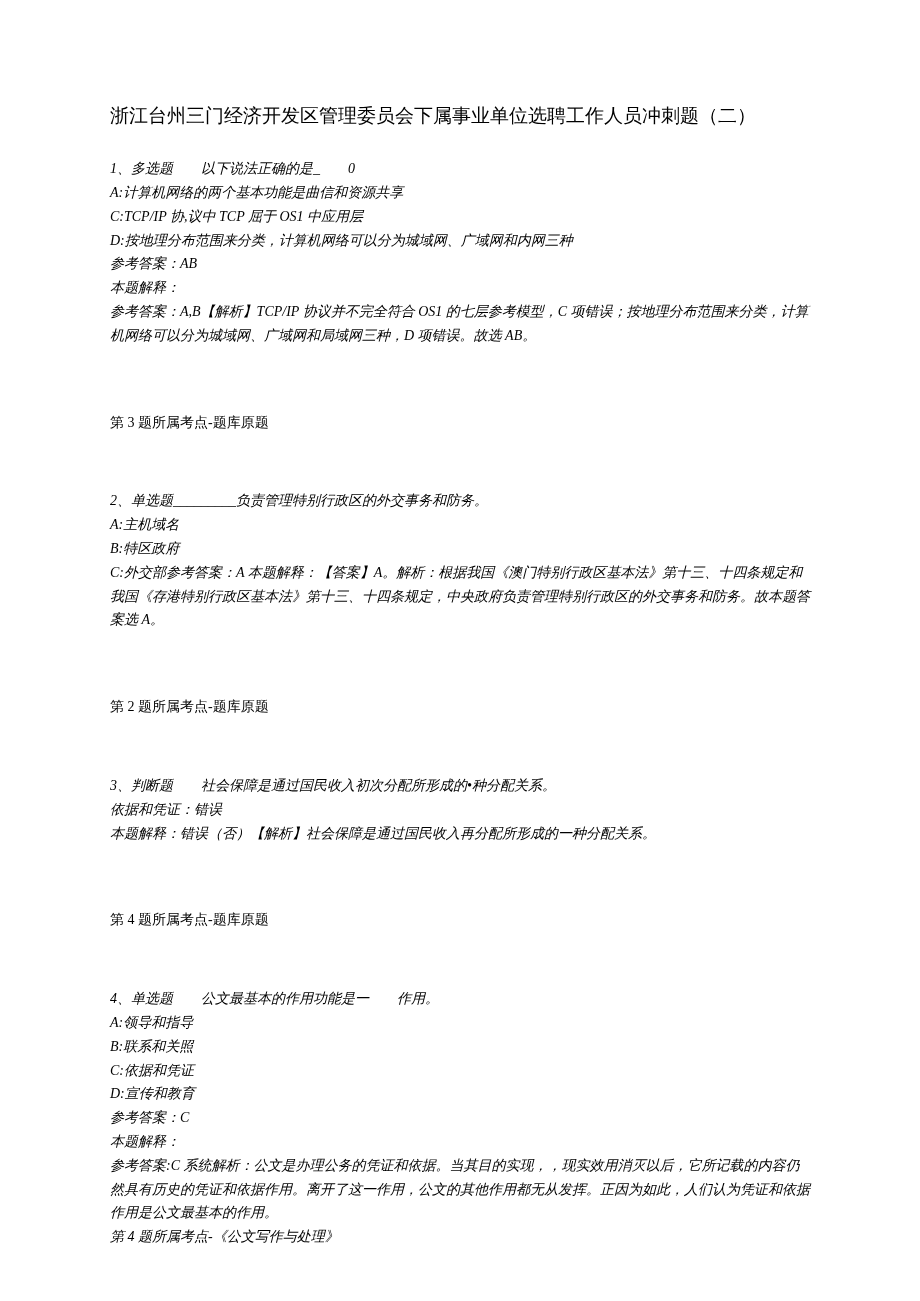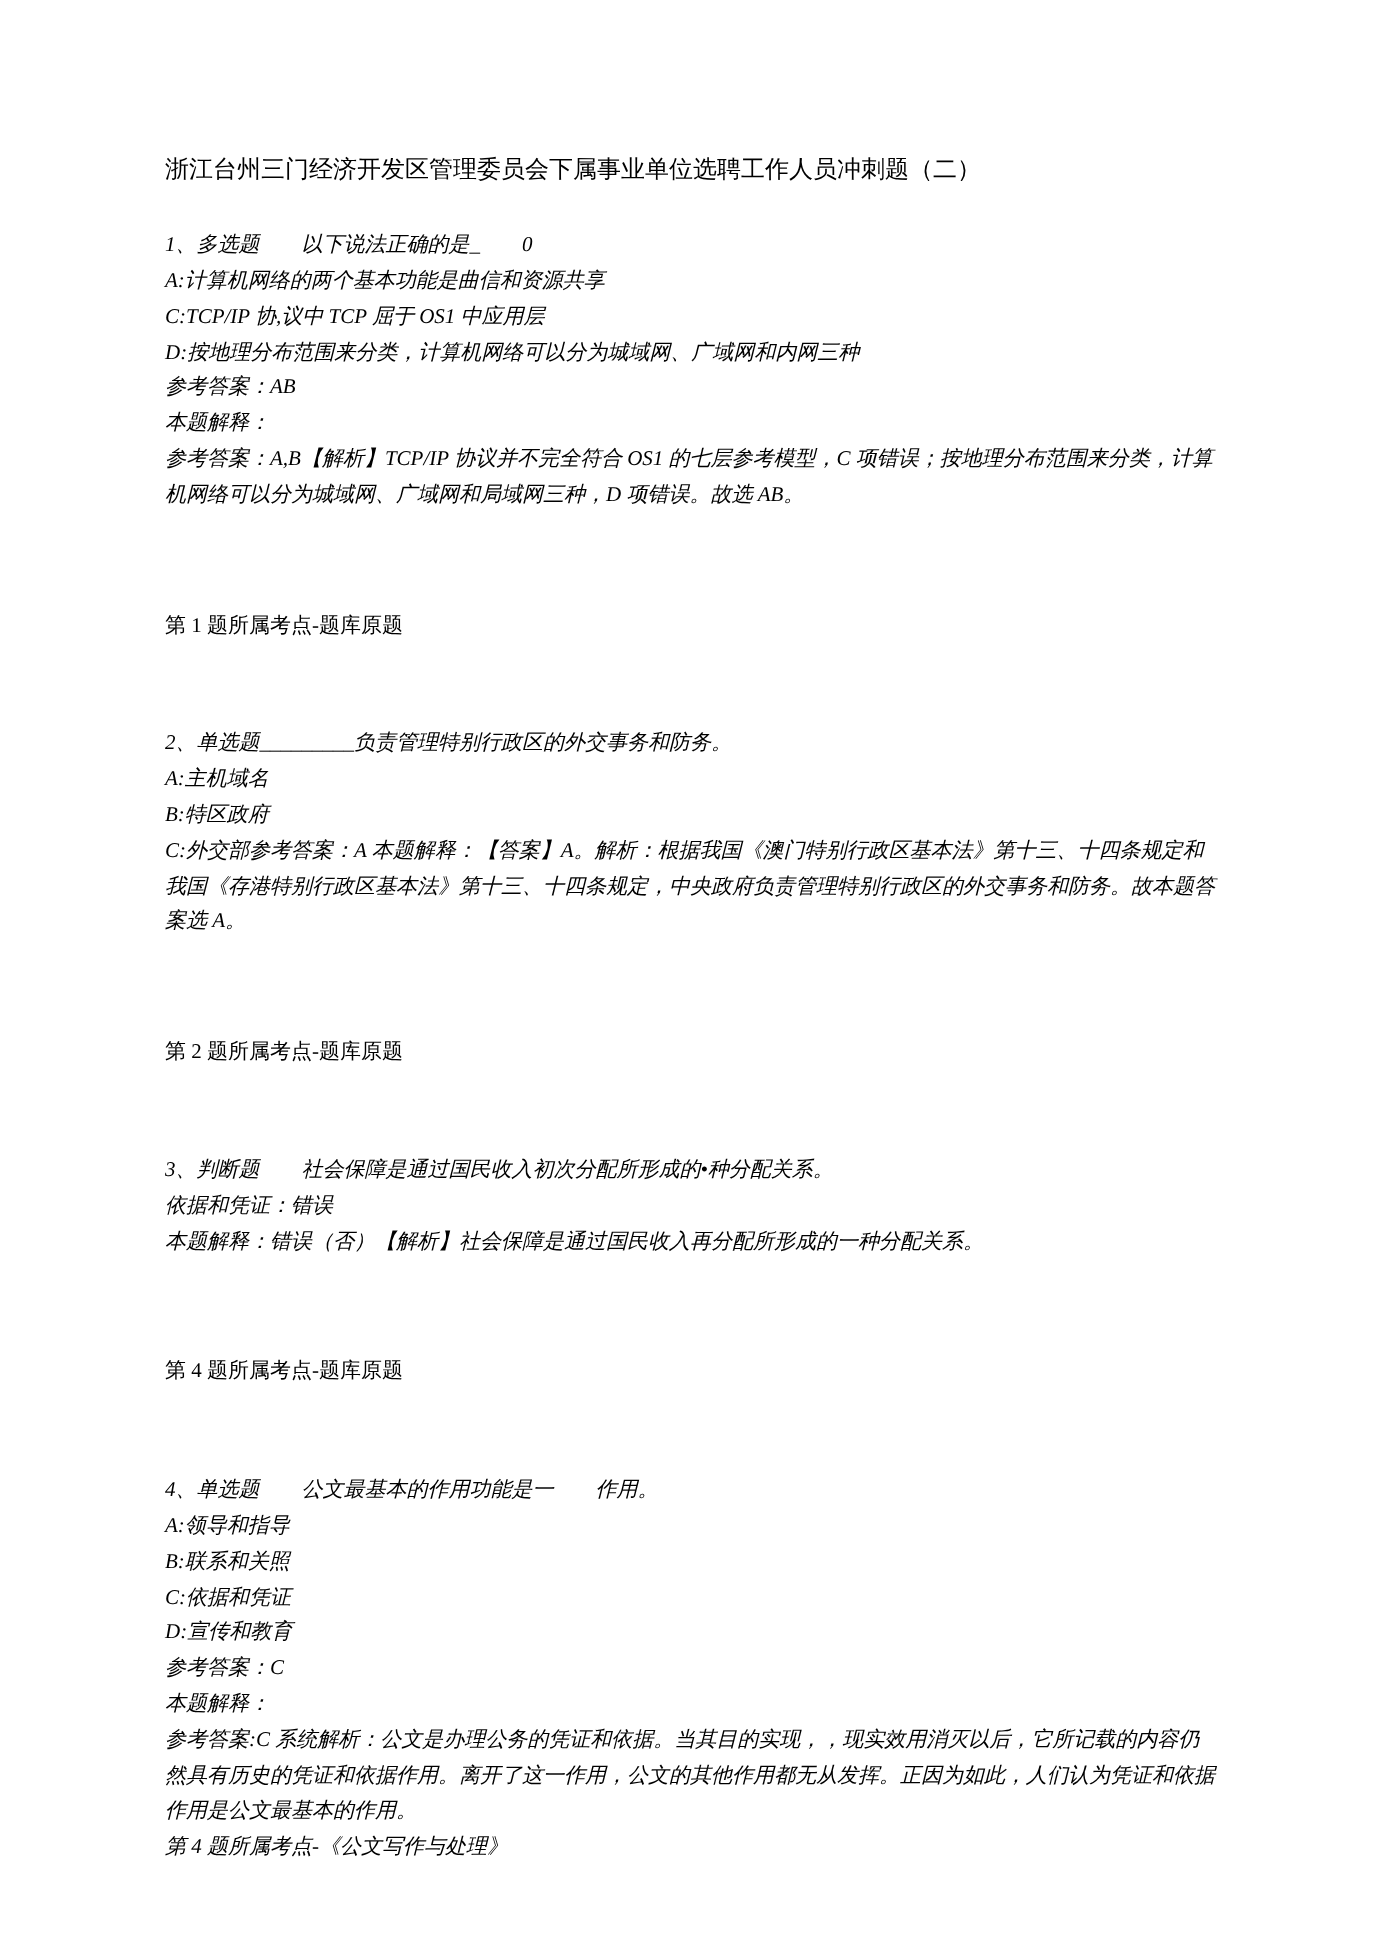--- a/index.html
+++ b/index.html
@@ -7,21 +7,21 @@
       font-size: 14px;
       line-height: 1.7;
       color: #000;
       background: #fff;
       margin: 0;
       padding: 100px 110px 60px 110px;
       width: 920px;
       box-sizing: border-box;
     }
     h1 {
-      font-size: 16px;
+      font-size: 19px;
       font-weight: normal;
       text-align: left;
       margin: 0 0 25px 0;
       font-family: Liberation Serif, serif;
     }
     .question-block {
       margin-bottom: 8px;
     }
     .line {
       margin: 0;
@@ -44,21 +44,21 @@
   <p class="line">1、多选题　　以下说法正确的是_　　0</p>
   <p class="line">A:计算机网络的两个基本功能是曲信和资源共享</p>
   <p class="line">C:TCP/IP 协,议中 TCP 屈于 OS1 中应用层</p>
   <p class="line">D:按地理分布范围来分类，计算机网络可以分为城域网、广域网和内网三种</p>
   <p class="line">参考答案：AB</p>
   <p class="line">本题解释：</p>
   <p class="line">参考答案：A,B【解析】TCP/IP 协议并不完全符合 OS1 的七层参考模型，C 项错误；按地理分布范围来分类，计算机网络可以分为城域网、广域网和局域网三种，D 项错误。故选 AB。</p>
 </div>
 
 <div class="gap"></div>
-<p class="topic-line">第 1 题所属考点-题库原题</p>
+<p class="topic-line">第 3 题所属考点-题库原题</p>
 <div class="gap"></div>
 
 <div class="question-block">
   <p class="line">2、单选题_________负责管理特别行政区的外交事务和防务。</p>
   <p class="line">A:主机域名</p>
   <p class="line">B:特区政府</p>
   <p class="line">C:外交部参考答案：A 本题解释：【答案】A。解析：根据我国《澳门特别行政区基本法》第十三、十四条规定和我国《存港特别行政区基本法》第十三、十四条规定，中央政府负责管理特别行政区的外交事务和防务。故本题答案选 A。</p>
 </div>
 
 <div class="gap"></div>

